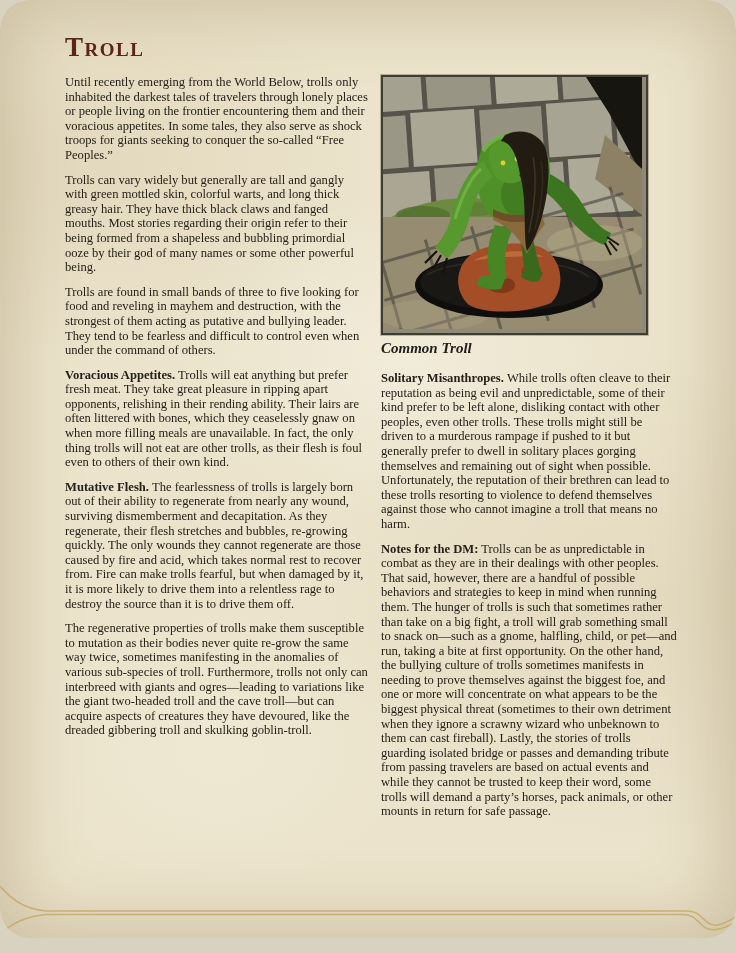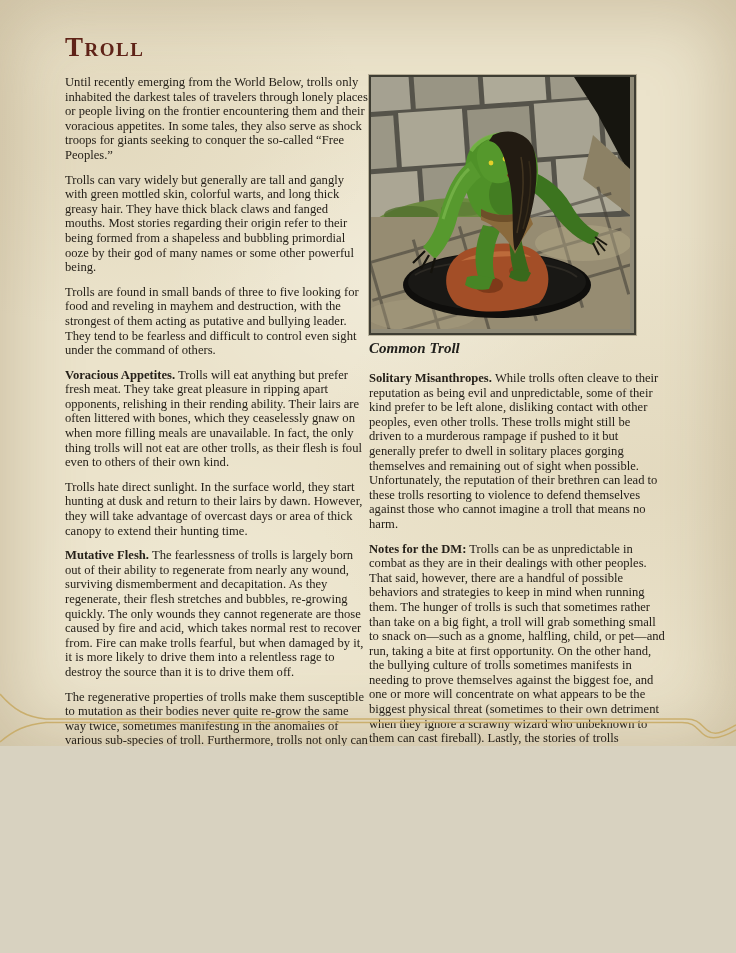--- a/index.html
+++ b/index.html
@@ -1,41 +1,43 @@
 <!DOCTYPE html>
 <html><head>
 <meta charset="utf-8">
 <style>
   html,body{margin:0;padding:0;background:#d8d2c0;}
   .page{
     position:relative;
-    width:736px;height:746px;
+    width:736px;height:938px;
     margin:0 auto;
     overflow:hidden;
     font-family:"Liberation Serif","DejaVu Serif",serif;
     color:#26211a;
     background:
       radial-gradient(ellipse 420px 300px at 14% 18%, rgba(176,156,112,.14), transparent 65%),
       radial-gradient(ellipse 520px 380px at 88% 64%, rgba(176,156,112,.12), transparent 65%),
       radial-gradient(ellipse 340px 240px at 55% 38%, rgba(255,255,250,.30), transparent 70%),
       radial-gradient(ellipse 300px 220px at 30% 80%, rgba(255,255,245,.18), transparent 70%),
       #ebe3cb;
     box-shadow:inset 0 0 70px 12px rgba(125,102,58,.28);
+    border-radius:29px;
   }
   h1.page-title{
     margin:32px 0 12px 65px;
     font-size:27px;
     font-weight:bold;
     font-variant:small-caps;
     letter-spacing:1.5px;
     color:#5f2318;
   }
   .content{
     display:flex;
     padding:0 59px 0 65px;
+    gap:12px;
   }
   .col-left{width:304px;flex:0 0 304px;}
   .col-right{width:296px;flex:0 0 296px;}
   p.para{
     margin:0 0 10px 0;
     font-size:12.6px;
     line-height:14.6px;
     text-align:left;
   }
   .lead{font-weight:bold;}
@@ -67,23 +69,22 @@
 
 <div class="page">
 
   <h1 class="page-title">Troll</h1>
 
   <div class="content">
 
     <div class="col-left">
       <p class="para"><span class="lead"></span><span>Until recently emerging from the World Below, trolls only inhabited the darkest tales of travelers through lonely places or people living on the frontier encountering them and their voracious appetites. In some tales, they also serve as shock troops for giants seeking to conquer the so-called “Free Peoples.”</span></p>
       <p class="para"><span class="lead"></span><span>Trolls can vary widely but generally are tall and gangly with green mottled skin, colorful warts, and long thick greasy hair. They have thick black claws and fanged mouths. Most stories regarding their origin refer to their being formed from a shapeless and bubbling primordial ooze by their god of many names or some other powerful being.</span></p>
-      <p class="para"><span class="lead"></span><span>Trolls are found in small bands of three to five looking for food and reveling in mayhem and destruction, with the strongest of them acting as putative and bullying leader. They tend to be fearless and difficult to control even sight under the command of others.</span></p>
+      <p class="para"><span class="lead"></span><span>Trolls are found in small bands of three to five looking for food and reveling in mayhem and destruction, with the strongest of them acting as putative and bullying leader. They tend to be fearless and difficult to control even when under the command of others.</span></p>
       <p class="para"><span class="lead">Voracious Appetites.</span><span>Trolls will eat anything but prefer fresh meat. They take great pleasure in ripping apart opponents, relishing in their rending ability. Their lairs are often littered with bones, which they ceaselessly gnaw on when more filling meals are unavailable. In fact, the only thing trolls will not eat are other trolls, as their flesh is foul even to others of their own kind.</span></p>
-      <p class="para"><span class="lead"></span><span>Trolls hate direct sunlight. In the surface world, they start hunting at dusk and return to their lairs by dawn. However, they will take advantage of overcast days or area of thick canopy to extend their hunting time.</span></p>
       <p class="para"><span class="lead">Mutative Flesh.</span><span>The fearlessness of trolls is largely born out of their ability to regenerate from nearly any wound, surviving dismemberment and decapitation. As they regenerate, their flesh stretches and bubbles, re-growing quickly. The only wounds they cannot regenerate are those caused by fire and acid, which takes normal rest to recover from. Fire can make trolls fearful, but when damaged by it, it is more likely to drive them into a relentless rage to destroy the source than it is to drive them off.</span></p>
       <p class="para"><span class="lead"></span><span>The regenerative properties of trolls make them susceptible to mutation as their bodies never quite re-grow the same way twice, sometimes manifesting in the anomalies of various sub-species of troll. Furthermore, trolls not only can interbreed with giants and ogres—leading to variations like the giant two-headed troll and the cave troll—but can acquire aspects of creatures they have devoured, like the dreaded gibbering troll and skulking goblin-troll.</span></p>
     </div>
 
     <div class="col-right">
 
       <figure class="troll-figure">
         <div class="photo-frame" title="Photo of a painted miniature: a green hunch-backed troll with long dark hair and claws, crouching on a rust-colored rock atop a round black base, set against stone dungeon tiles and a mossy ledge">
           <svg width="259" height="252" viewBox="0 0 259 252" xmlns="http://www.w3.org/2000/svg">
 

